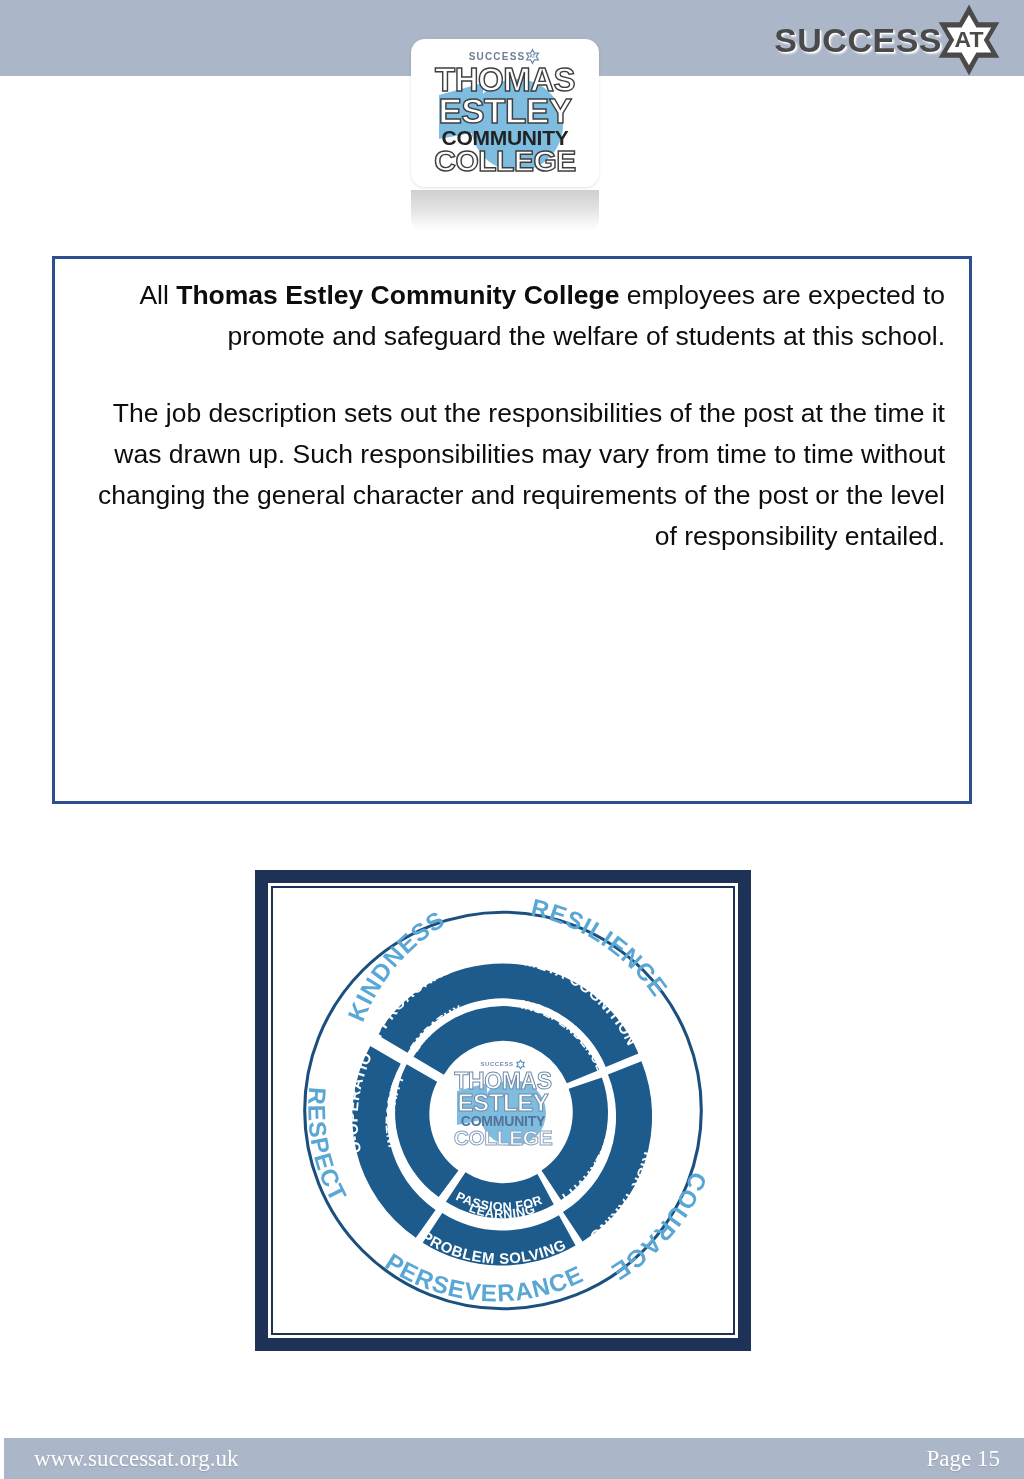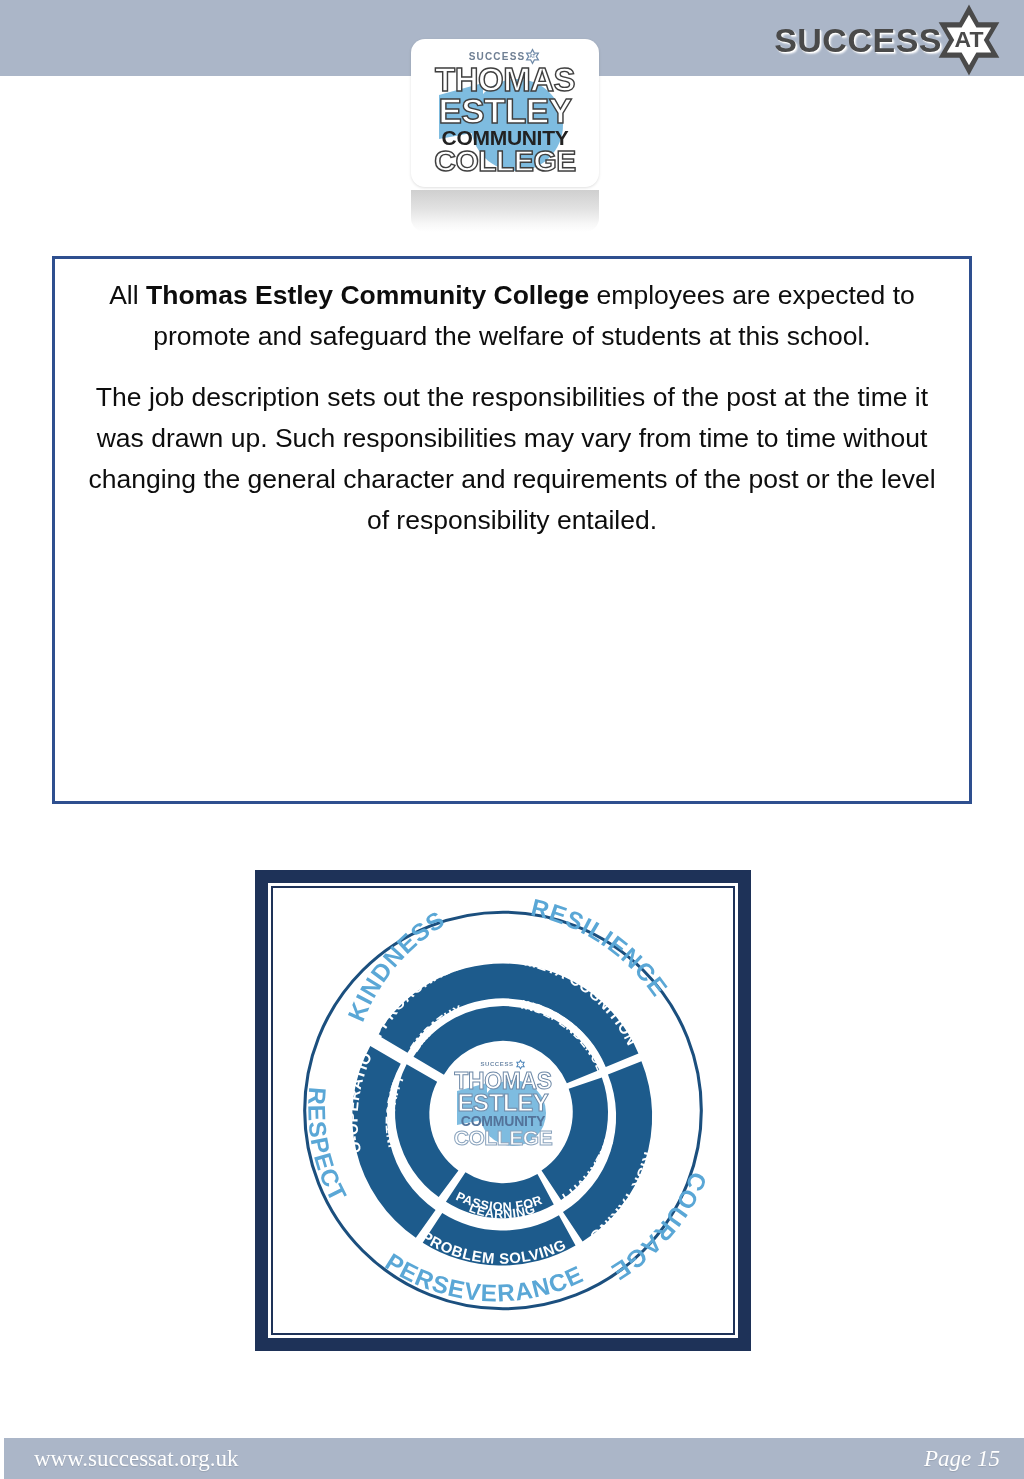--- a/index.html
+++ b/index.html
@@ -137,27 +137,27 @@
   
   .statement-box {
     position: absolute;
     left: 52px; top: 256px;
     width: 920px; height: 548px;
     border: 3px solid #2e4f8f;
     background: #ffffff;
     padding: 16px 24px;
   }
   .statement-para {
-    text-align: center;
+    text-align: right;
     font-family: "Liberation Sans", sans-serif;
     font-size: 26.5px;
     line-height: 1.55;
     color: #0d0d0d;
   }
-  .statement-para.gap { margin-top: 20px; }
+  .statement-para.gap { margin-top: 36px; }
   .statement-para b { font-weight: bold; }
 
   
   .diagram-frame {
     position: absolute;
     left: 255px; top: 870px;
     width: 496px; height: 481px;
     background: #ffffff;
     border: 13px solid #1e3258;
     padding: 3px;
@@ -215,21 +215,20 @@
     text-shadow: 0 1px 1px rgba(0,0,0,0.12);
   }
   .footer-page {
     position: absolute;
     right: 28px; top: 50%;
     transform: translateY(-50%);
     color: #ffffff;
     font-size: 23px;
     font-family: "Liberation Serif", serif;
     text-shadow: 0 1px 1px rgba(0,0,0,0.12);
-    font-style: italic;
   }
 </style>
 </head>
 <body>
 
 <div class="page">
 
   <div class="header-bar"></div>
 
   <div class="brand-lockup">

